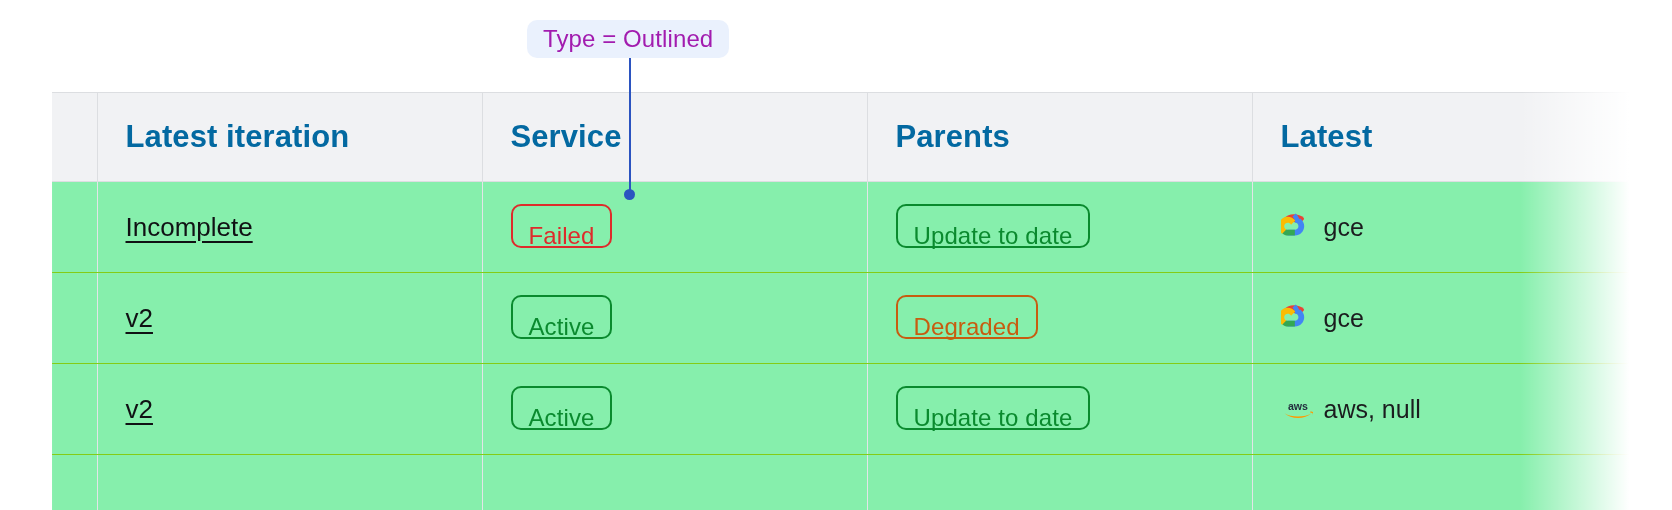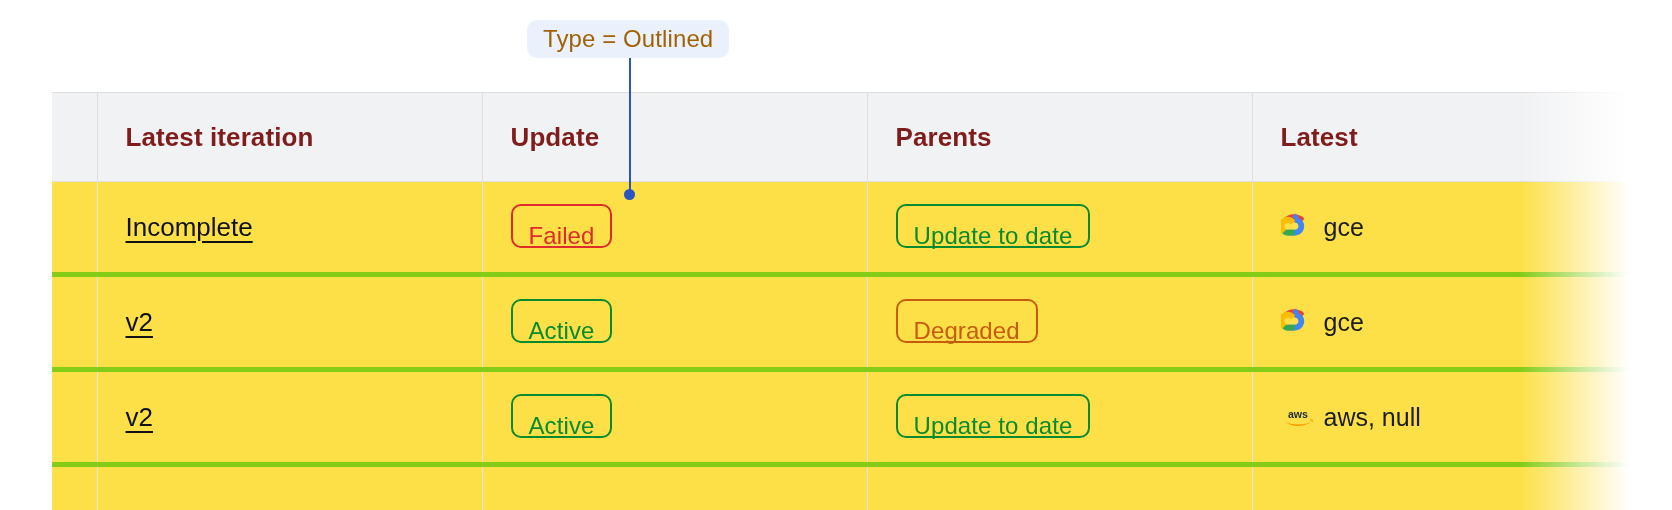--- a/index.html
+++ b/index.html
@@ -29,21 +29,21 @@
     position: absolute;
     left: 527px;
     top: 20px;
     height: 38px;
     padding: 0 16px;
     display: flex;
     align-items: center;
     justify-content: center;
     background: #eaf1fd;
     border-radius: 10px;
-    color: #a16207;
+    color: #a21caf;
     font-size: 24px;
     font-weight: 400;
     letter-spacing: 0.1px;
     white-space: nowrap;
     pointer-events: auto;
   }
   .anno-line {
     position: absolute;
     left: 629px;
     top: 58px;
@@ -79,43 +79,43 @@
   table.data-table col.c-iter    { width: 385px; }
   table.data-table col.c-status  { width: 385px; }
   table.data-table col.c-parents { width: 385px; }
   table.data-table col.c-service { width: 420px; }
 
   thead tr { background: #f1f2f4; }
   thead th {
     height: 88px;
     padding: 0 0 0 28px;
     text-align: left;
-    font-size: 26px;
+    font-size: 31px;
     font-weight: 700;
-    color: #7f1d1d;
+    color: #0369a1;
     letter-spacing: 0.1px;
     border-right: 1px solid #dcdee1;
     border-top: 1px solid #dcdee1;
     border-bottom: 1px solid #dcdee1;
     vertical-align: middle;
     white-space: nowrap;
   }
   thead th.gutter {
     padding: 0;
     border-right: 1px solid #dcdee1;
   }
   thead th.last { border-right: none; }
 
   tbody td {
     height: 90px;
     padding: 0 0 0 28px;
-    border-bottom: 5px solid #84cc16;
+    border-bottom: 1px solid #84cc16;
     border-right: 1px solid #e3e5e8;
     vertical-align: middle;
-    background: #fde047;
+    background: #86efac;
     font-size: 25px;
     color: #1b1c1e;
     white-space: nowrap;
   }
   tbody td.gutter { padding: 0; }
   tbody td.last { border-right: none; }
 
   .iter-link {
     font-size: 26px;
     color: #101114;
@@ -187,21 +187,21 @@
       <col class="c-gutter">
         <col class="c-iter">
         <col class="c-status">
         <col class="c-parents">
         <col class="c-service">
     </colgroup>
     <thead>
       <tr>
         <th class="gutter"></th>
         <th>Latest iteration</th>
-        <th>Update</th>
+        <th>Service</th>
         <th>Parents</th>
         <th class="last">Latest</th>
       </tr>
     </thead>
     <tbody>
 
       <tr>
         <td class="gutter"></td>
         <td>
           <a class="iter-link">Incomplete</a>

